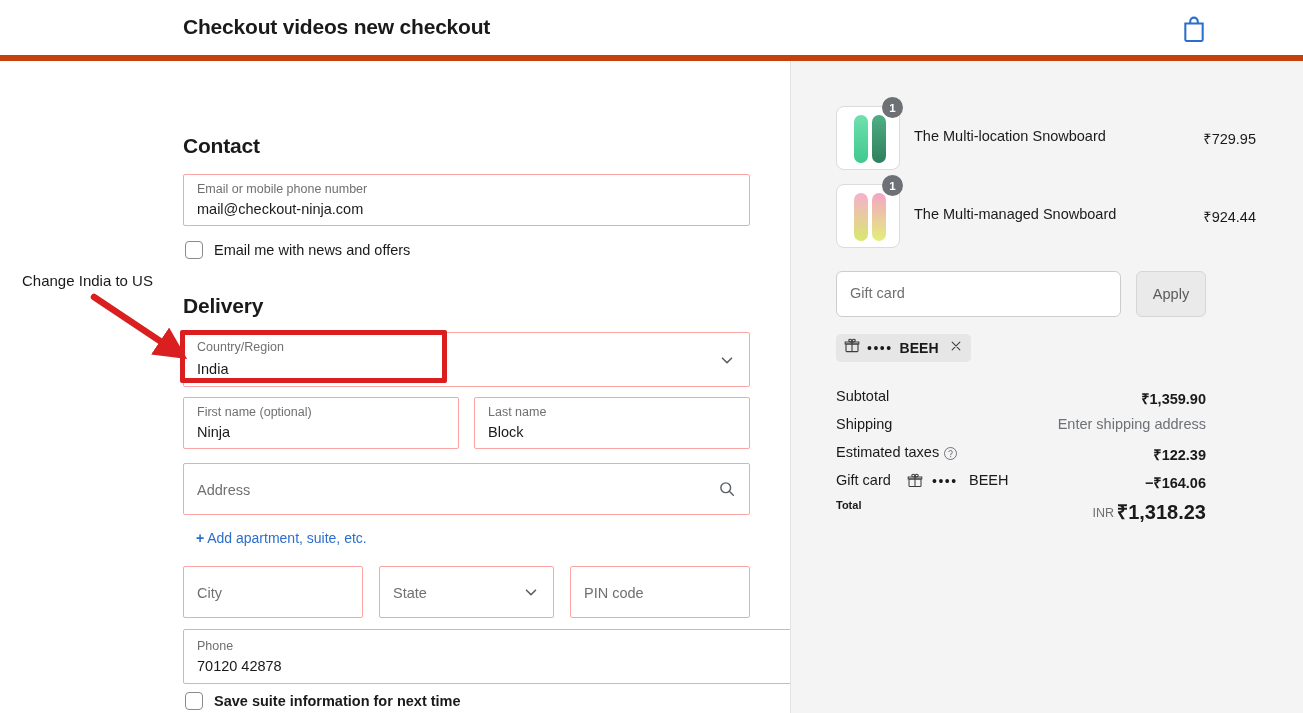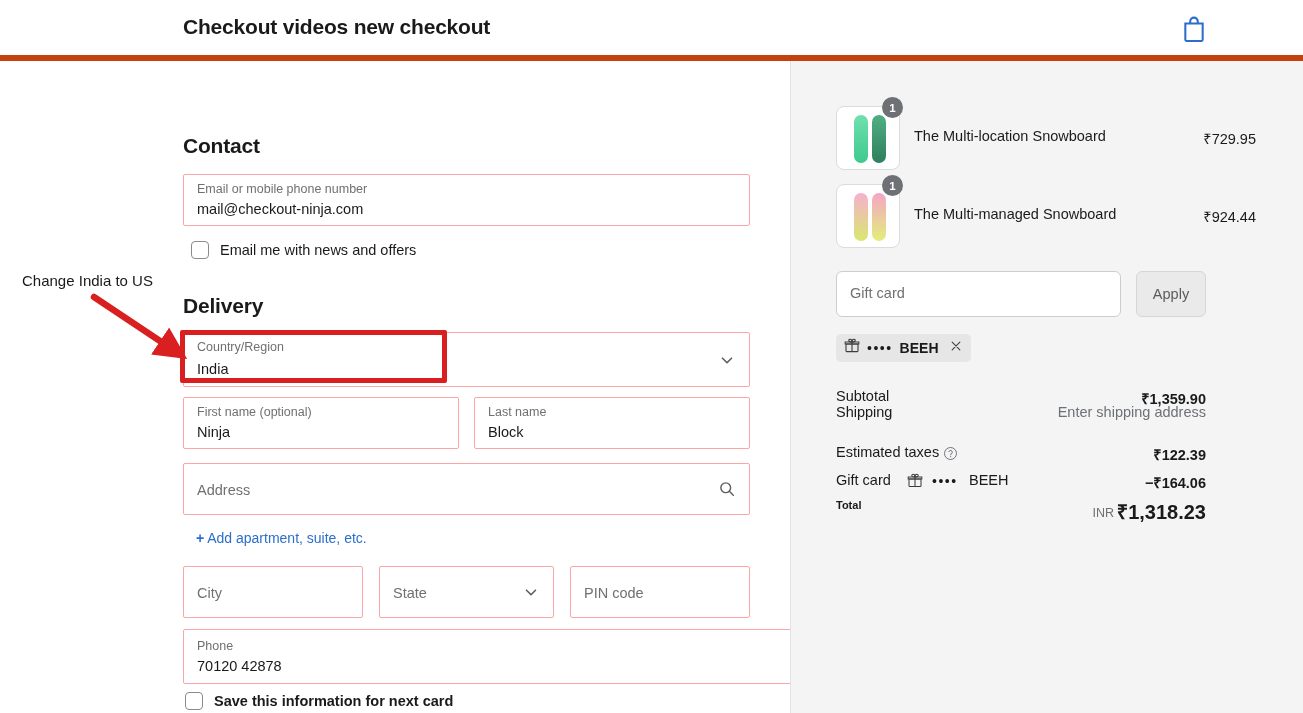--- a/index.html
+++ b/index.html
@@ -168,21 +168,21 @@
   <div id="main-left">
     <div class="form-col">
 
       <div class="section-title" style="position:absolute;top:73px;left:0;">Contact</div>
 
       <div class="field" style="position:absolute;top:113px;left:0;width:567px;">
         <div class="field-label">Email or mobile phone number</div>
         <div class="field-value">mail@checkout-ninja.com</div>
       </div>
 
-      <div class="check-row" style="position:absolute;top:180px;left:8px;">
+      <div class="check-row" style="position:absolute;top:180px;left:2px;">
         <div class="checkbox"></div>
         <div class="check-label">Email me with news and offers</div>
       </div>
 
       <div class="section-title" style="position:absolute;top:233px;left:0;">Delivery</div>
 
       <div class="field" style="position:absolute;top:271px;left:0;width:567px;height:55px;">
         <div class="field-label">Country/Region</div>
         <div class="field-value" style="top:26px;">India</div>
         <span class="field-icon-right">
@@ -240,21 +240,21 @@
           <svg width="17" height="17" viewBox="0 0 20 20" fill="none" stroke="#6d7175" stroke-width="1.3">
             <circle cx="10" cy="10" r="8"></circle>
             <path d="M7.7 7.6 a2.4 2.4 0 1 1 2.6 3.1 v1.1" stroke-linecap="round"></path>
             <circle cx="10.2" cy="14.2" r="0.75" fill="#6d7175" stroke="none"></circle>
           </svg>
         </span>
       </div>
 
       <div class="check-row" style="position:absolute;top:631px;left:2px;">
         <div class="checkbox"></div>
-        <div class="check-label" style="font-weight:bold;">Save this information for next card</div>
+        <div class="check-label" style="font-weight:bold;">Save suite information for next time</div>
       </div>
 
     </div>
   </div>
 
   <div id="annotation-text">Change India to US</div>
   <svg id="annotation-arrow" viewBox="0 0 115 85">
     <defs>
       <marker id="arrowhead" markerWidth="5" markerHeight="5" refX="2.2" refY="2.5" orient="auto">
         <path d="M0,0 L5,2.5 L0,5 z" fill="#d91f1f"></path>
@@ -313,21 +313,21 @@
         <path d="M4.5 4.5 L15.5 15.5 M15.5 4.5 L4.5 15.5"></path>
       </svg>
     </span>
   </div>
 
   <div class="sum-row" style="top:388px;">
     <span class="sum-label">Subtotal</span>
     <span class="sum-value">₹1,359.90</span>
   </div>
 
-  <div class="sum-row" style="top:404px;">
+  <div class="sum-row" style="top:416px;">
     <span class="sum-label">Shipping</span>
     <span class="sum-value muted">Enter shipping address</span>
   </div>
 
   <div class="sum-row" style="top:444px;">
     <span class="sum-label">Estimated taxes</span>
     <span class="inline-icon" style="position:absolute;left:107px;top:2px;">
       <svg width="15" height="15" viewBox="0 0 20 20" fill="none" stroke="#6d7175" stroke-width="1.3">
         <circle cx="10" cy="10" r="8"></circle>
         <path d="M7.7 7.6 a2.4 2.4 0 1 1 2.6 3.1 v1.1" stroke-linecap="round"></path>

